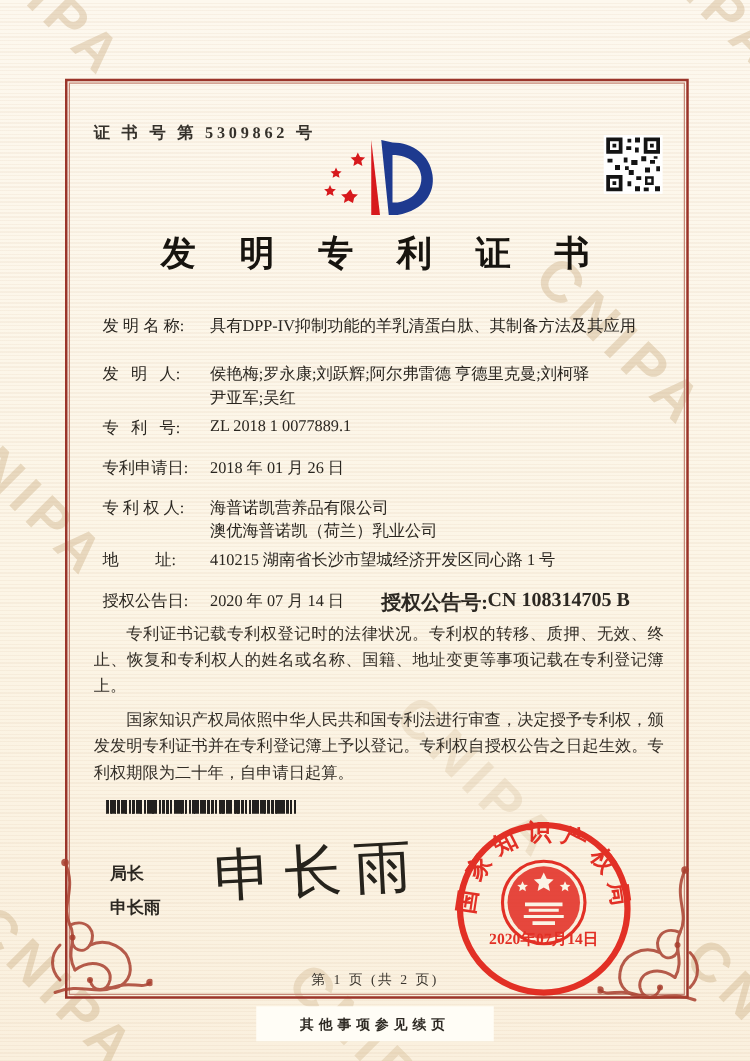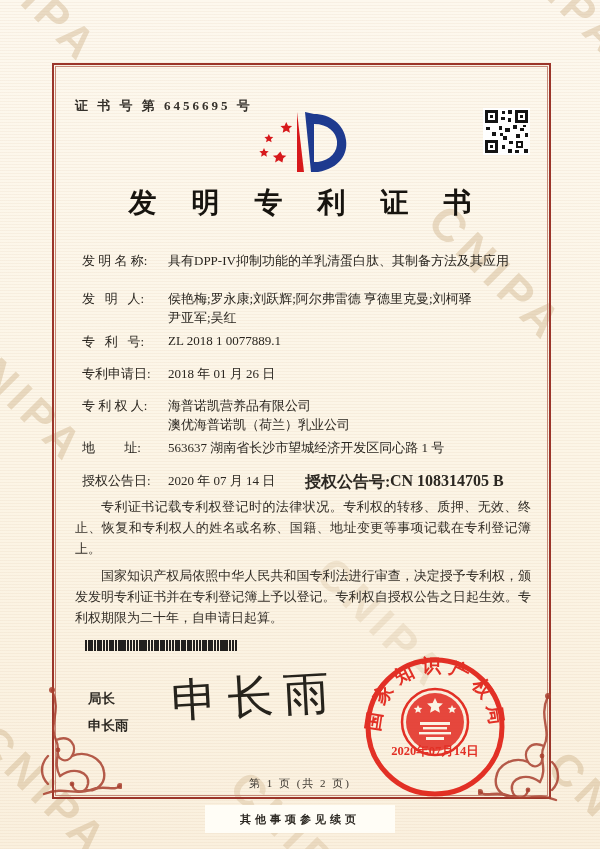--- a/index.html
+++ b/index.html
@@ -84,21 +84,21 @@
   <div class="wm" style="left:478px; top:-34px;">CNIPA</div>
   <div class="wm" style="left:412px; top:246px; font-size:46px;">CNIPA</div>
   <div class="wm" style="left:-62px; top:372px;">CNIPA</div>
   <div class="wm" style="left:300px; top:598px; opacity:.22;">CNIPA</div>
   <div class="wm" style="left:-38px; top:766px;">CNIPA</div>
   <div class="wm" style="left:214px; top:812px; opacity:.3;">CNIPA</div>
   <div class="wm" style="left:532px; top:792px;">CNIPA</div>
 
   <div class="frame"></div>
 
-  <div class="certno">证 书 号 第 6456695 号</div>
+  <div class="certno">证 书 号 第 5309862 号</div>
 
   <div class="logo">
     <svg width="104" height="66" viewBox="0 0 104 66">
       <g fill="#d7191c">
         <path d="M49 2 L56 62 L49 62 Z"></path>
         <path d="M37 12 l2.1 4.4 4.8.5-3.6 3.2 1 4.7-4.3-2.4-4.2 2.4 1-4.7-3.6-3.2 4.8-.5z" transform="scale(0.85) translate(8,2)"></path>
         <path d="M22 24 l1.7 3.5 3.9.4-2.9 2.6.8 3.8-3.5-1.9-3.4 1.9.8-3.8-2.9-2.6 3.9-.4z" transform="scale(0.8) translate(4,6)"></path>
         <path d="M30 44 l2 4.2 4.6.5-3.4 3-1 4.5-4.1-2.3-4 2.3 1-4.5-3.5-3 4.6-.5z" transform="scale(0.9) translate(6,2)"></path>
         <path d="M14 40 l1.4 3 3.3.3-2.5 2.2.7 3.2-2.9-1.6-2.9 1.6.7-3.2-2.5-2.2 3.3-.3z" transform="translate(2,-2)"></path>
       </g>
@@ -173,21 +173,21 @@
   </div>
 
   <div class="row" style="top:397px;">
     <span class="lbl">专 利 权 人:</span>
     <span class="val">海普诺凯营养品有限公司</span>
     <span class="val" style="top:19px;">澳优海普诺凯（荷兰）乳业公司</span>
   </div>
 
   <div class="row" style="top:439px;">
     <span class="lbl">地         址:</span>
-    <span class="val">563637 湖南省长沙市望城经济开发区同心路 1 号</span>
+    <span class="val">410215 湖南省长沙市望城经济开发区同心路 1 号</span>
   </div>
 
   <div class="row" style="top:472px;">
     <span class="lbl">授权公告日:</span>
     <span class="val">2020 年 07 月 14 日</span>
   </div>
   <div class="grant2">
     <span class="lbl">授权公告号:</span>
     <span class="val">CN 108314705 B</span>
   </div>

